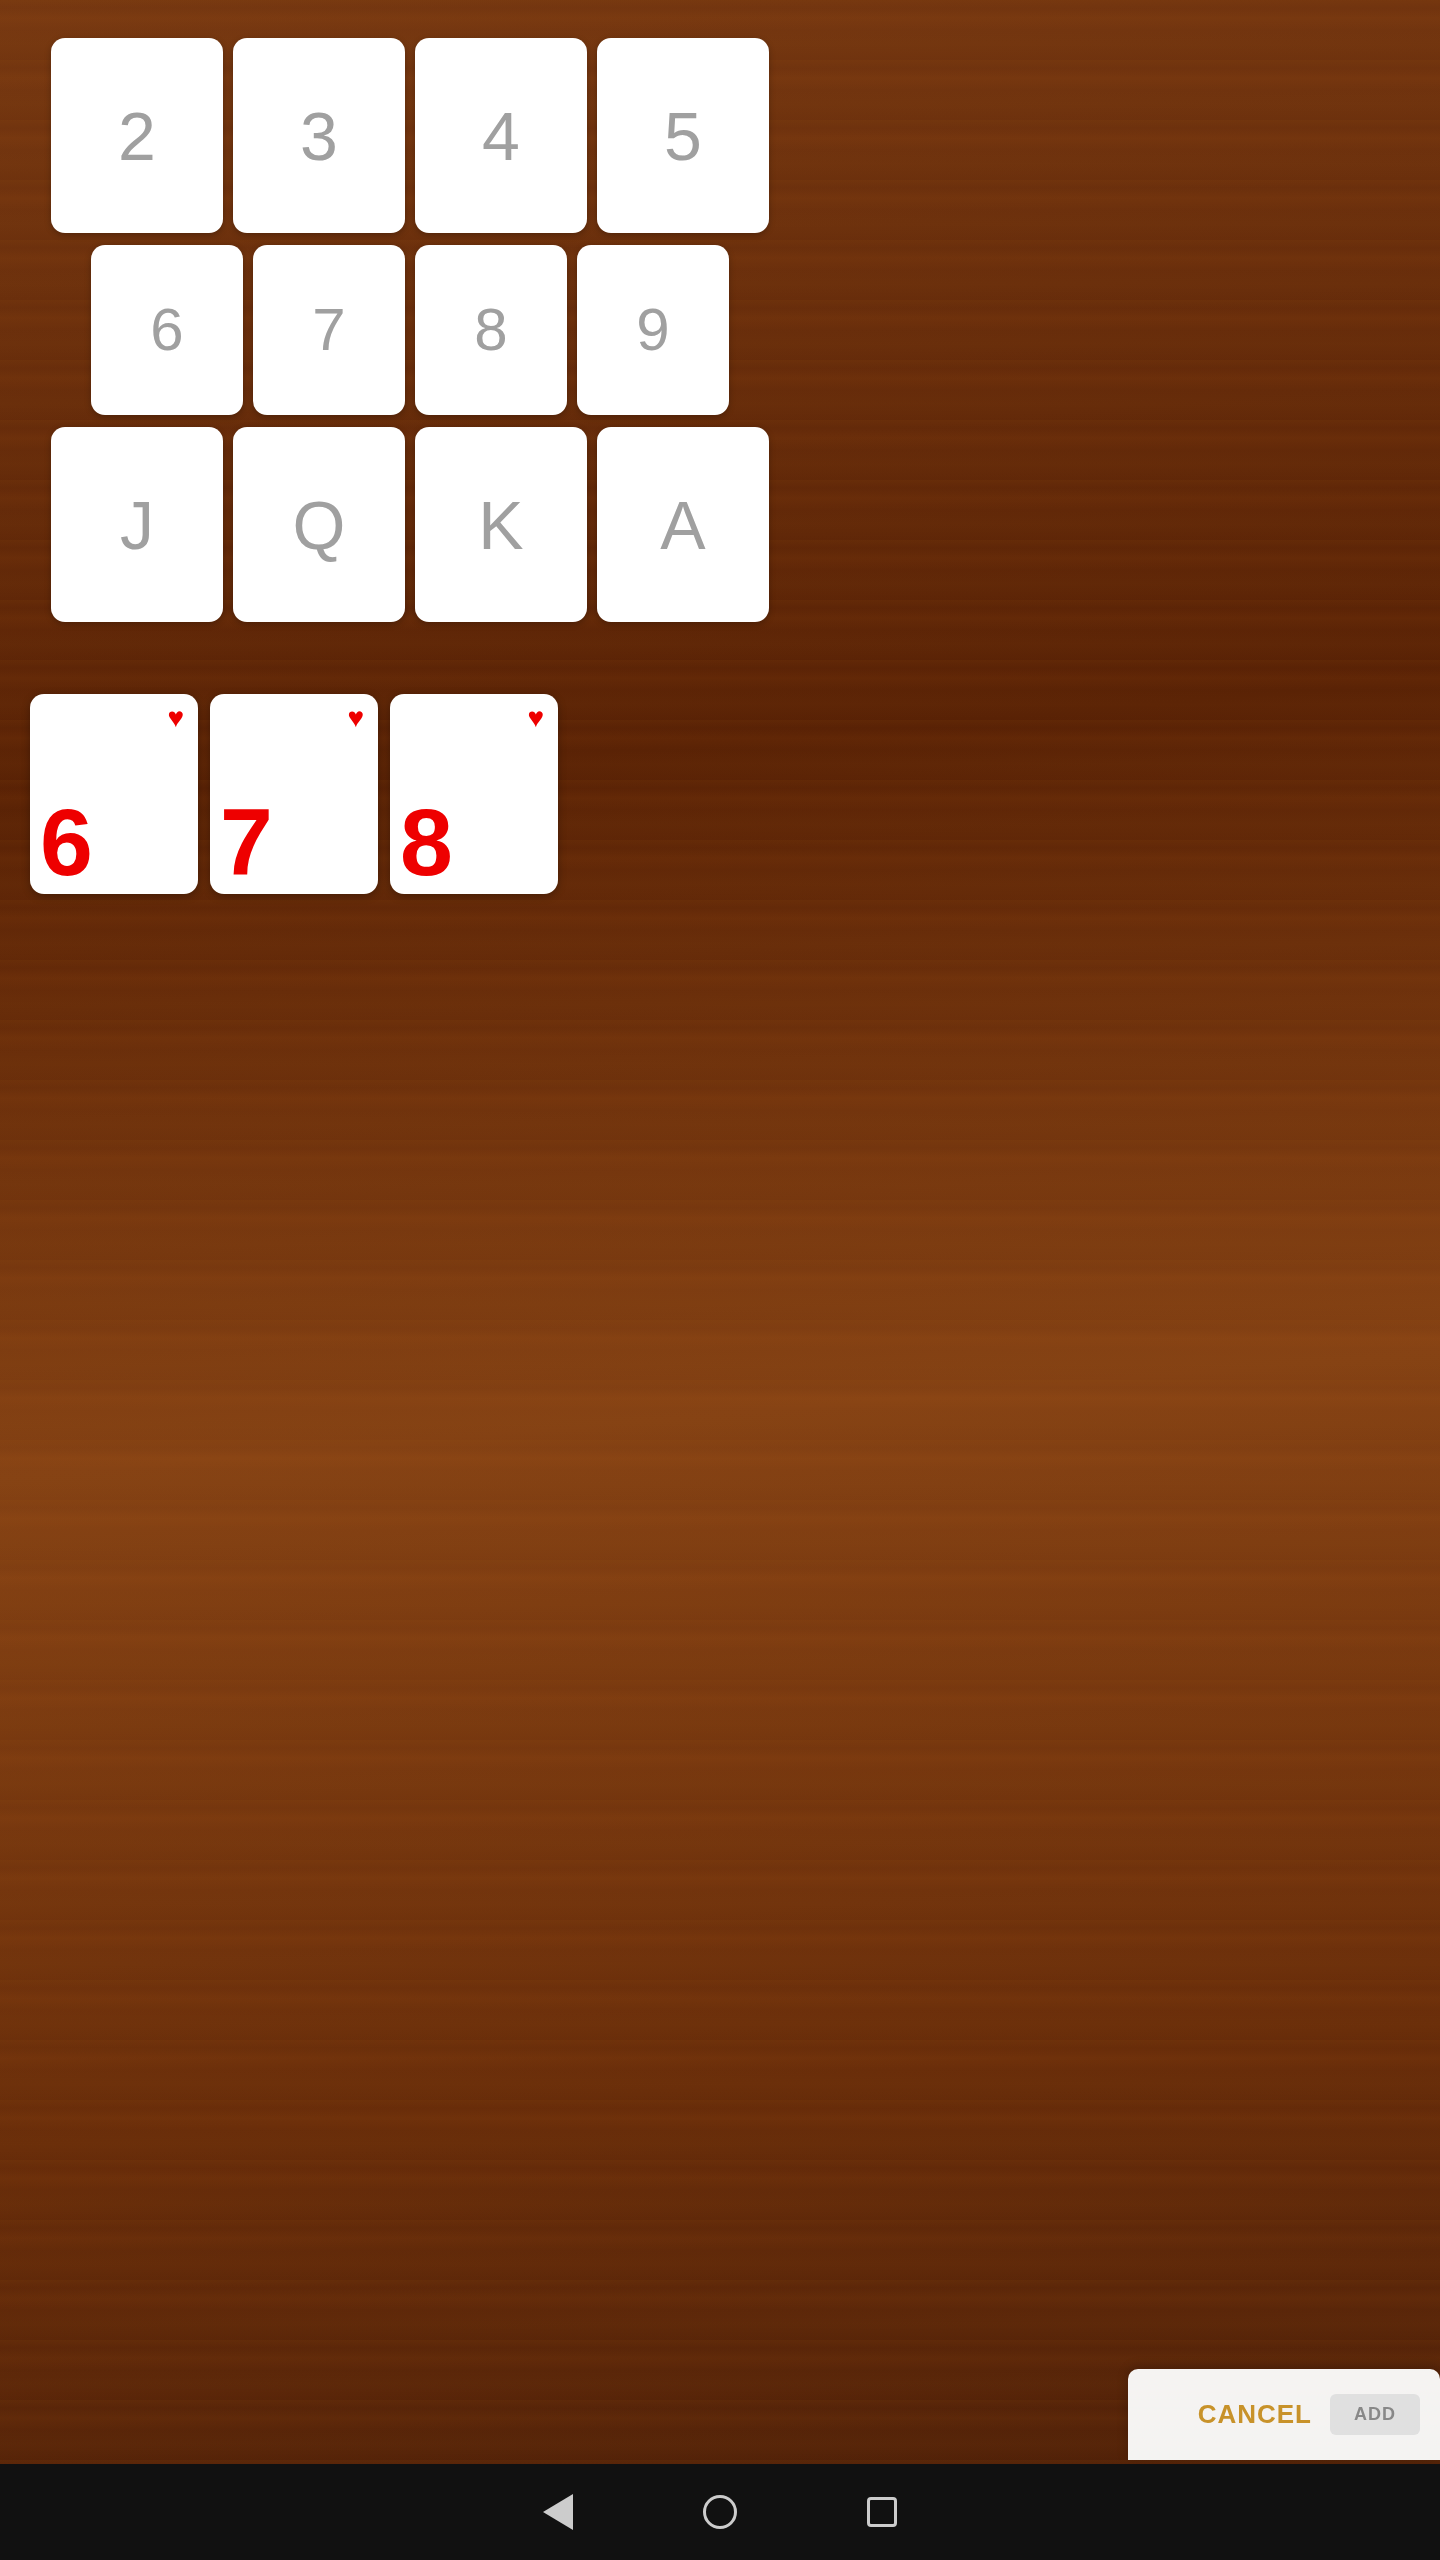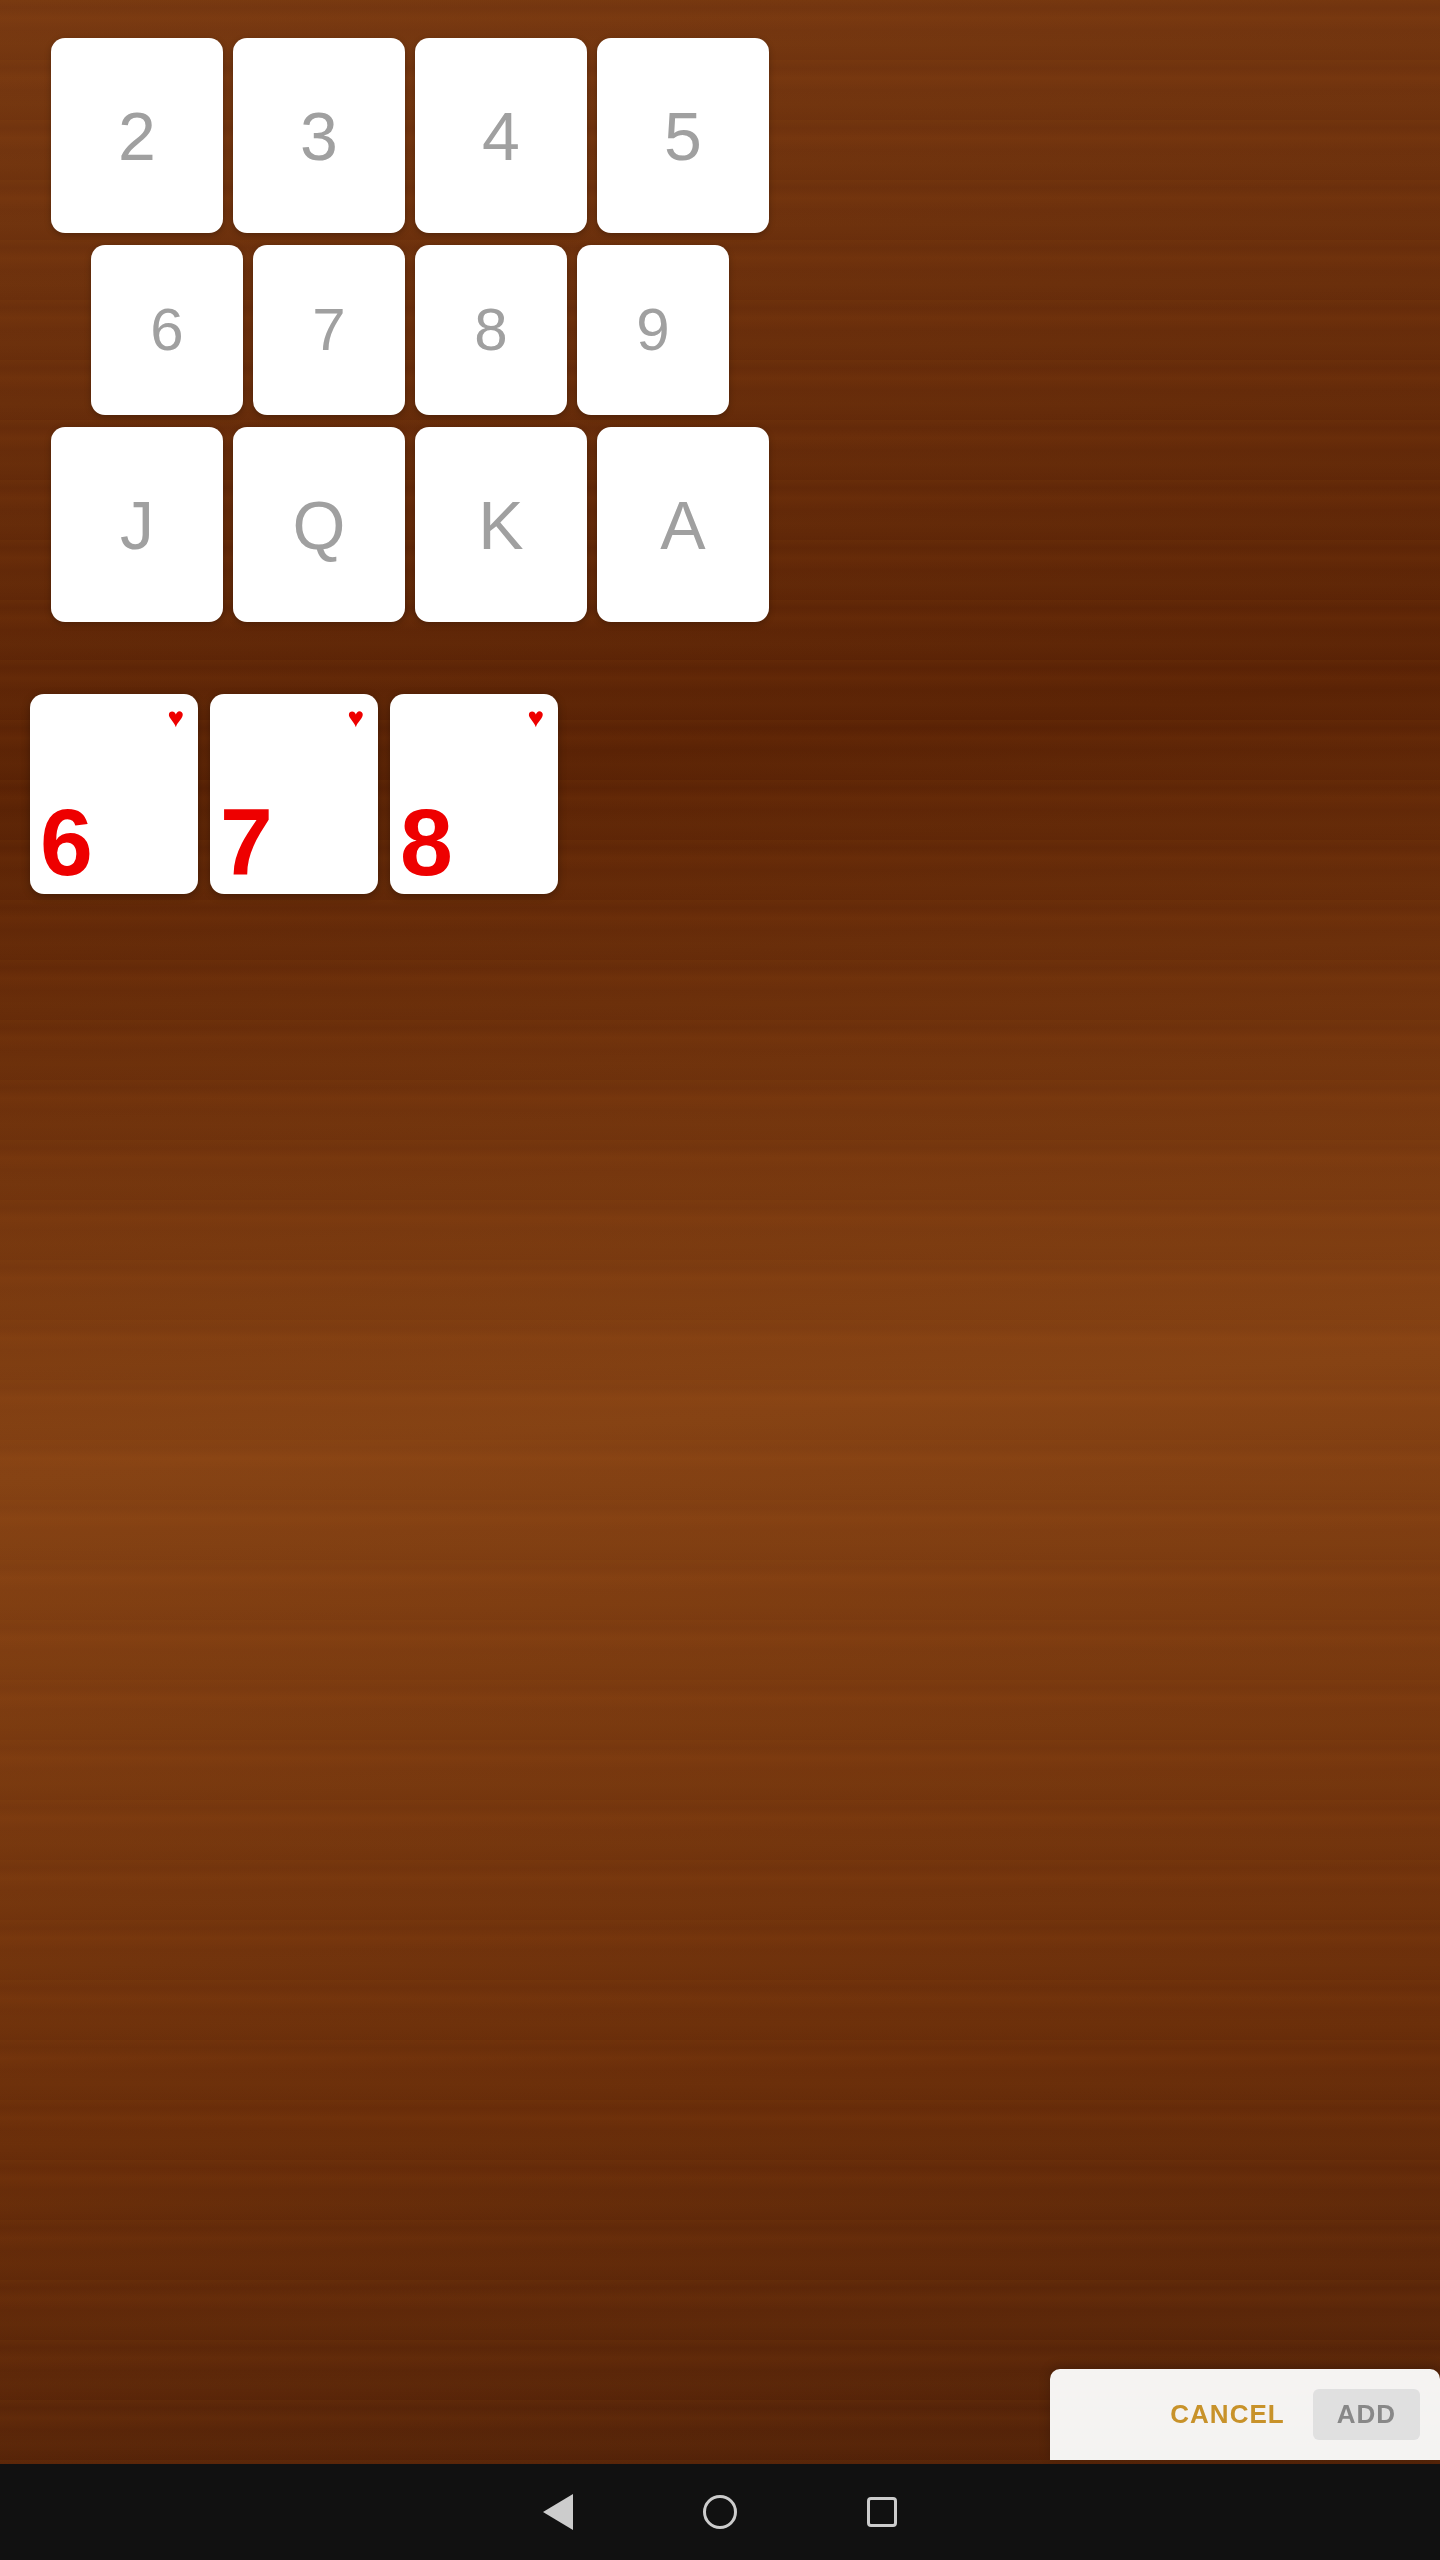--- a/index.html
+++ b/index.html
@@ -147,49 +147,48 @@
       font-size: 90px;
       font-weight: bold;
       letter-spacing: 8px;
     }
 
     
     .bottom-dialog {
       position: fixed;
       bottom: 100px;
       right: 0;
-      width: 390px;
+      width: 312px;
       background: rgba(250,250,250,0.97);
       border-radius: 10px 10px 0 0;
       display: flex;
       flex-direction: row;
       align-items: center;
       justify-content: flex-end;
       padding: 20px 20px;
-      gap: 10px;
       z-index: 10;
       box-shadow: 0 -2px 12px rgba(0,0,0,0.2);
     }
 
     .btn-cancel {
       background: transparent;
       border: none;
       color: #c8922a;
       font-size: 26px;
       font-weight: bold;
       letter-spacing: 1px;
       cursor: pointer;
       padding: 10px 18px;
     }
 
     .btn-add {
       background: #e0e0e0;
       border: none;
       color: #888;
-      font-size: 26px;
+      font-size: 18px;
       font-weight: bold;
       letter-spacing: 1px;
       cursor: pointer;
       padding: 10px 24px;
       border-radius: 6px;
     }
 
     
     .nav-bar {
       position: fixed;

